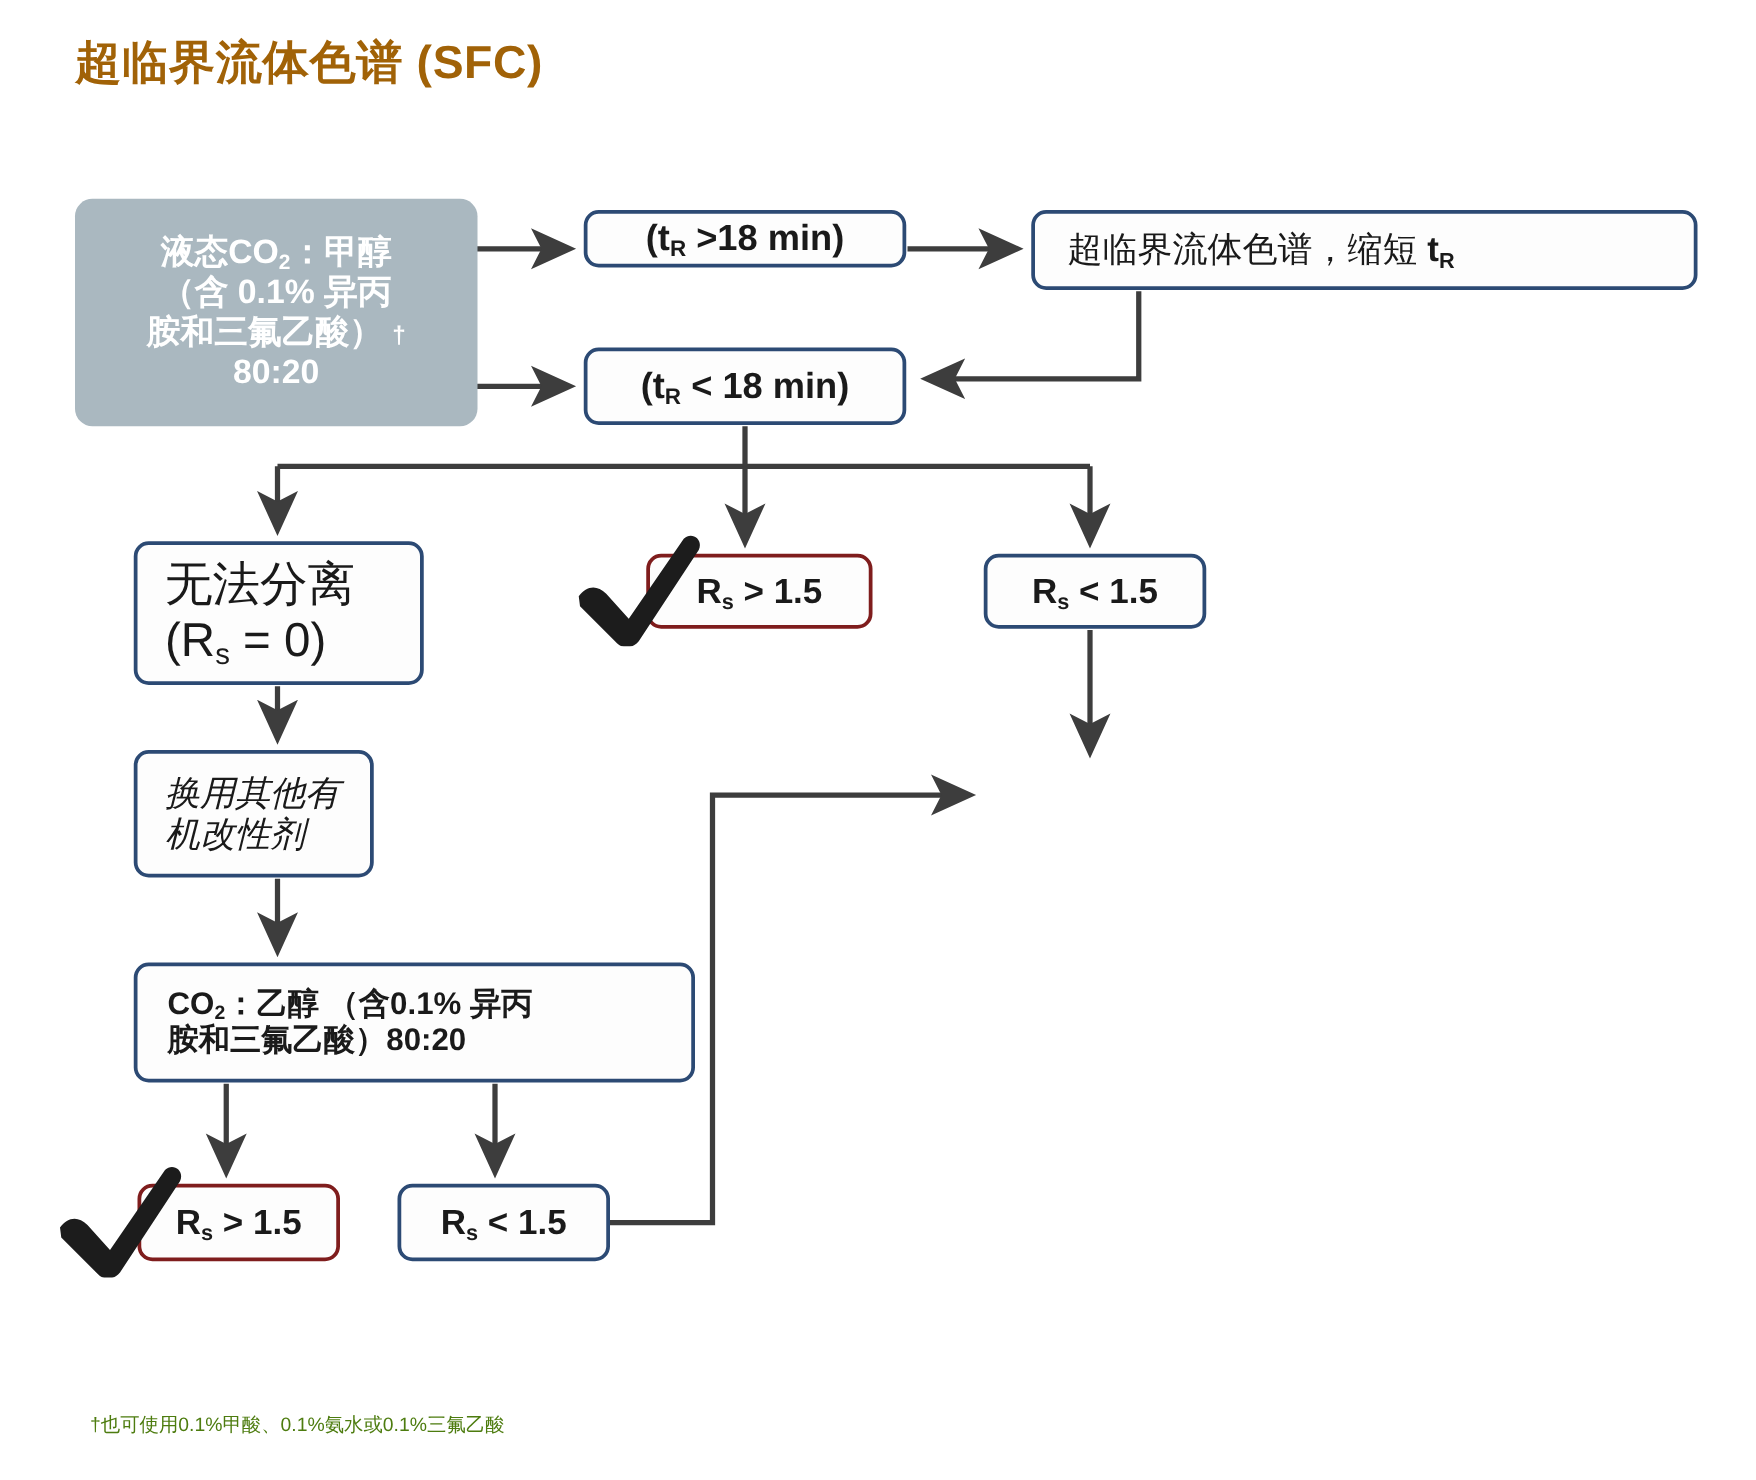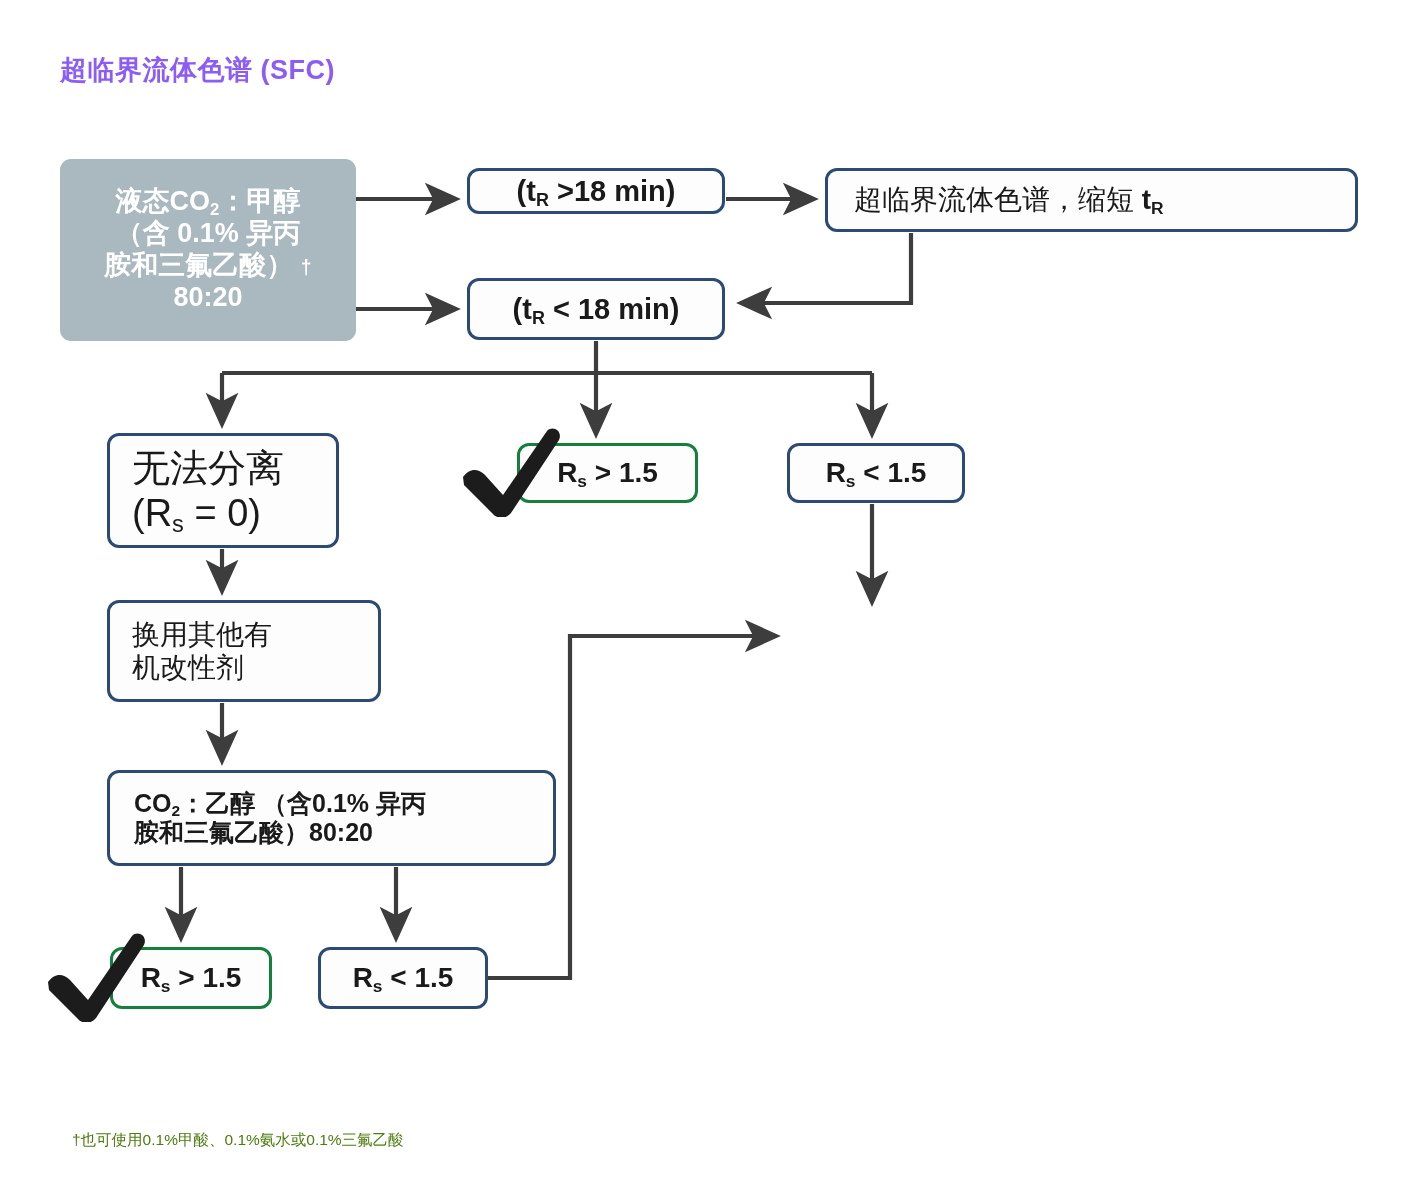--- a/index.html
+++ b/index.html
@@ -14,24 +14,24 @@
   #canvas {
     position: relative;
     width: 1405px;
     height: 1184px;
     background: #ffffff;
     overflow: hidden;
   }
   #page-title {
     position: absolute;
     left: 60px;
-    top: 52px;
-    font-size: 27px;
+    top: 25px;
+    font-size: 37px;
     font-weight: bold;
-    color: #8b5cf6;
+    color: #a16207;
     letter-spacing: 0.5px;
     white-space: nowrap;
   }
   #footnote {
     position: absolute;
     left: 72px;
     top: 1130px;
     font-size: 15.5px;
     color: #4d7c0f;
     white-space: nowrap;
@@ -52,21 +52,21 @@
     justify-content: center;
     text-align: center;
     border-radius: 12px;
     background: #fdfdfd;
     line-height: 1.18;
   }
   .node-navy {
     border: 3px solid #2c4a74;
   }
   .node-steel {
-    border: 3px solid #15803d;
+    border: 3px solid #7f1d1d;
   }
   .node-start {
     background: #aab8c0;
     border: none;
     border-radius: 14px;
     color: #ffffff;
     font-weight: bold;
   }
   .node .txt {
     display: block;
@@ -74,28 +74,28 @@
     white-space: pre-line;
   }
   .f-bold { font-weight: bold; }
   .f-reg  { font-weight: normal; }
   sub { font-size: 0.62em; line-height: 0; vertical-align: baseline; position: relative; top: 0.28em; }
   .check {
     position: absolute;
     pointer-events: none;
   }
   
-  #n-start      { left: 60px;  top: 159px; width: 296px; height: 182px; font-size: 27px; border-radius: 11px; }
+  #n-start      { left: 60px;  top: 159px; width: 322px; height: 182px; font-size: 27px; }
   #n-tr-gt      { left: 467px; top: 168px; width: 258px; height: 46px;  font-size: 29px; }
   #n-tr-lt      { left: 467px; top: 278px; width: 258px; height: 62px;  font-size: 29px; }
   #n-incr       { left: 825px; top: 168px; width: 533px; height: 64px;  font-size: 28px; }
   #n-nosep      { left: 107px; top: 433px; width: 232px; height: 115px; font-size: 38px; }
   #n-rs-gt-1    { left: 517px; top: 443px; width: 181px; height: 60px;  font-size: 28px; }
   #n-rs-lt-1    { left: 787px; top: 443px; width: 178px; height: 60px;  font-size: 28px; }
-  #n-switch     { left: 107px; top: 600px; width: 274px; height: 102px; font-size: 28px; }
+  #n-switch     { left: 107px; top: 600px; width: 192px; height: 102px; font-size: 28px; font-style: italic; }
   #n-decr       { left: 787px; top: 611px; width: 542px; height: 64px;  font-size: 28px; }
   #n-co2-etoh   { left: 107px; top: 770px; width: 449px; height: 96px;  font-size: 25px; }
   #n-rs-gt-2    { left: 110px; top: 947px; width: 162px; height: 62px;  font-size: 28px; }
   #n-rs-lt-2    { left: 318px; top: 947px; width: 170px; height: 62px;  font-size: 28px; }
   #chk-1 { left: 455px; top: 425px; }
   #chk-2 { left: 40px;  top: 930px; }
 </style>
 </head>
 <body>
 

